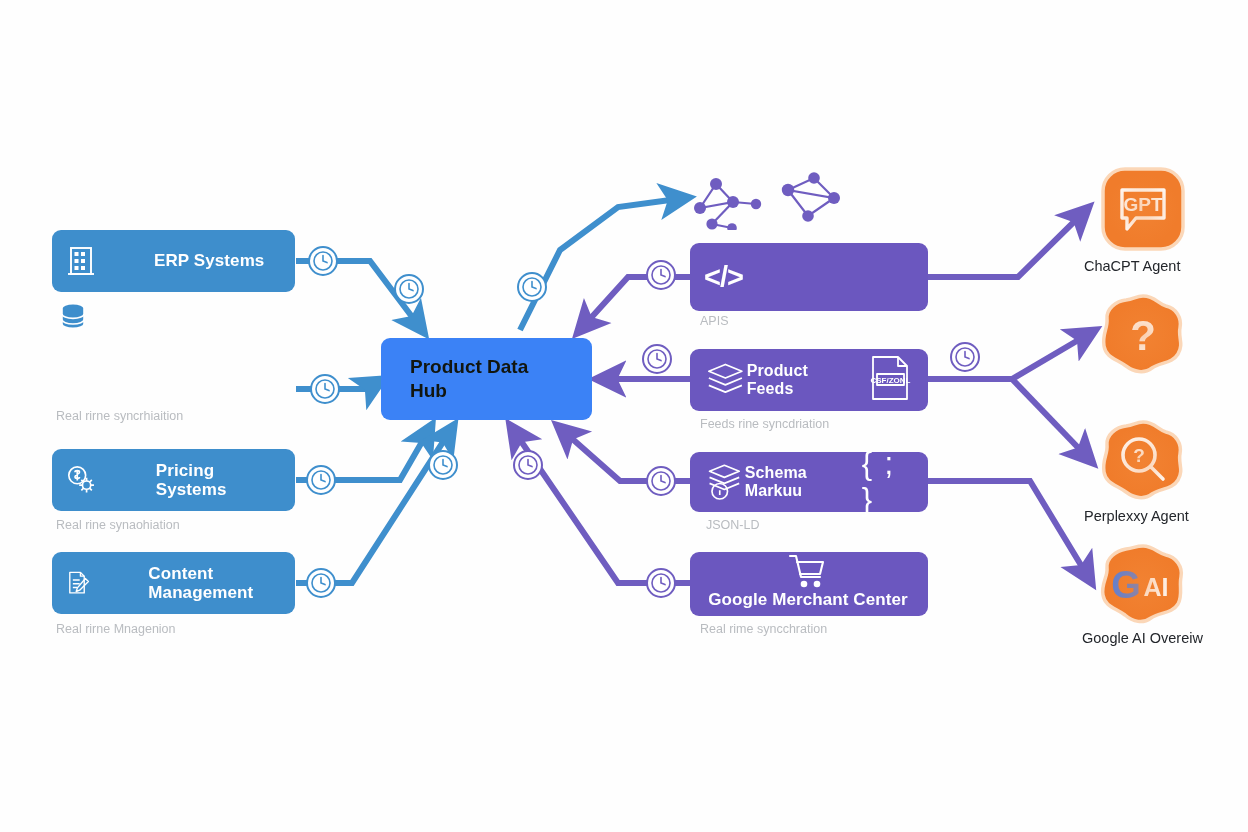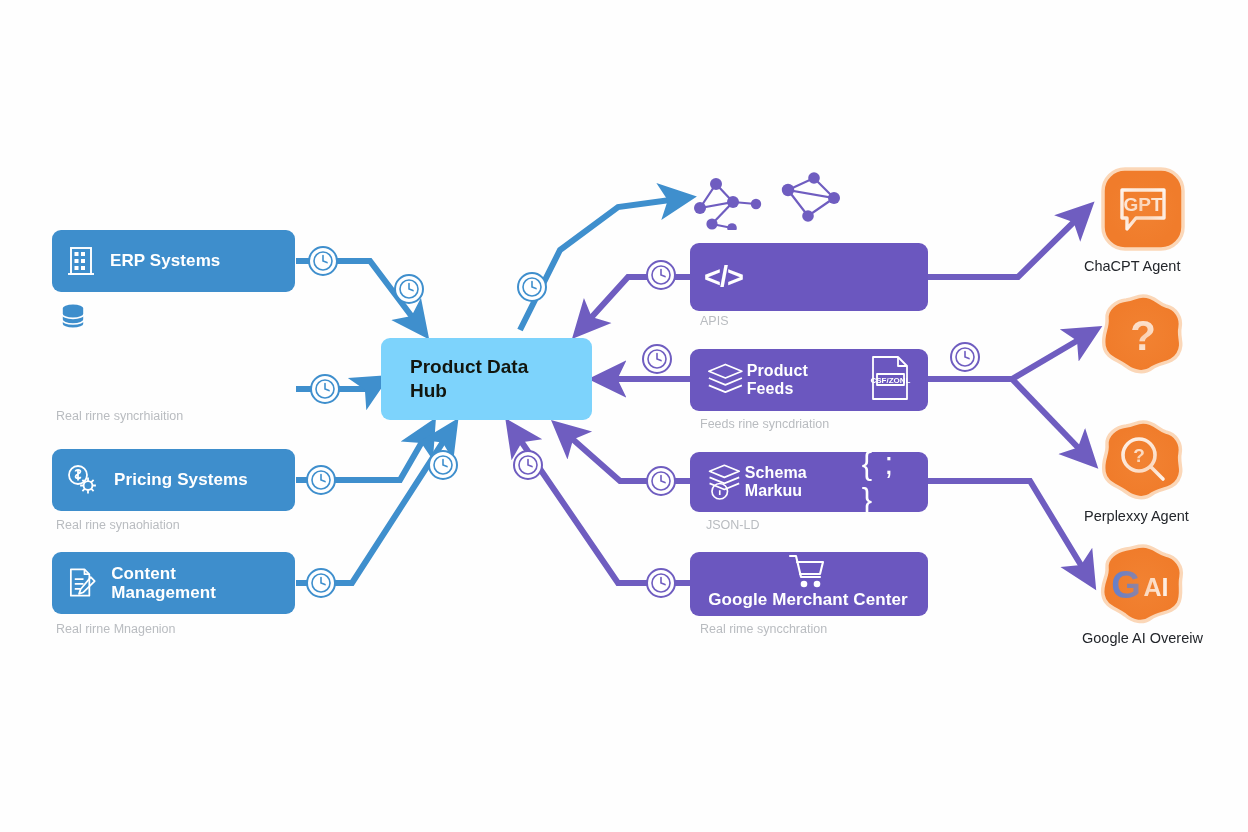--- a/index.html
+++ b/index.html
@@ -31,20 +31,21 @@
     position: absolute;
     border-radius: 9px;
     display: flex;
     align-items: center;
     box-sizing: border-box;
     z-index: 4;
   }
   .card.blue {
     background: #3e8ecc;
     padding: 0 14px;
+    gap: 44px;
   }
   .card.purple {
     background: #6b57bf;
     padding: 0 14px;
   }
   .card-label {
     color: #ffffff;
     font-weight: bold;
     font-size: 17px;
     line-height: 1.12;
@@ -61,21 +62,21 @@
     z-index: 4;
   }
 
   
   #hub {
     position: absolute;
     left: 381px;
     top: 338px;
     width: 211px;
     height: 82px;
-    background: #7dd3fc;
+    background: #3b82f6;
     border-radius: 9px;
     display: flex;
     align-items: center;
     z-index: 5;
   }
   #hub .hub-text {
     color: #12160f;
     font-weight: bold;
     font-size: 19px;
     line-height: 1.25;

